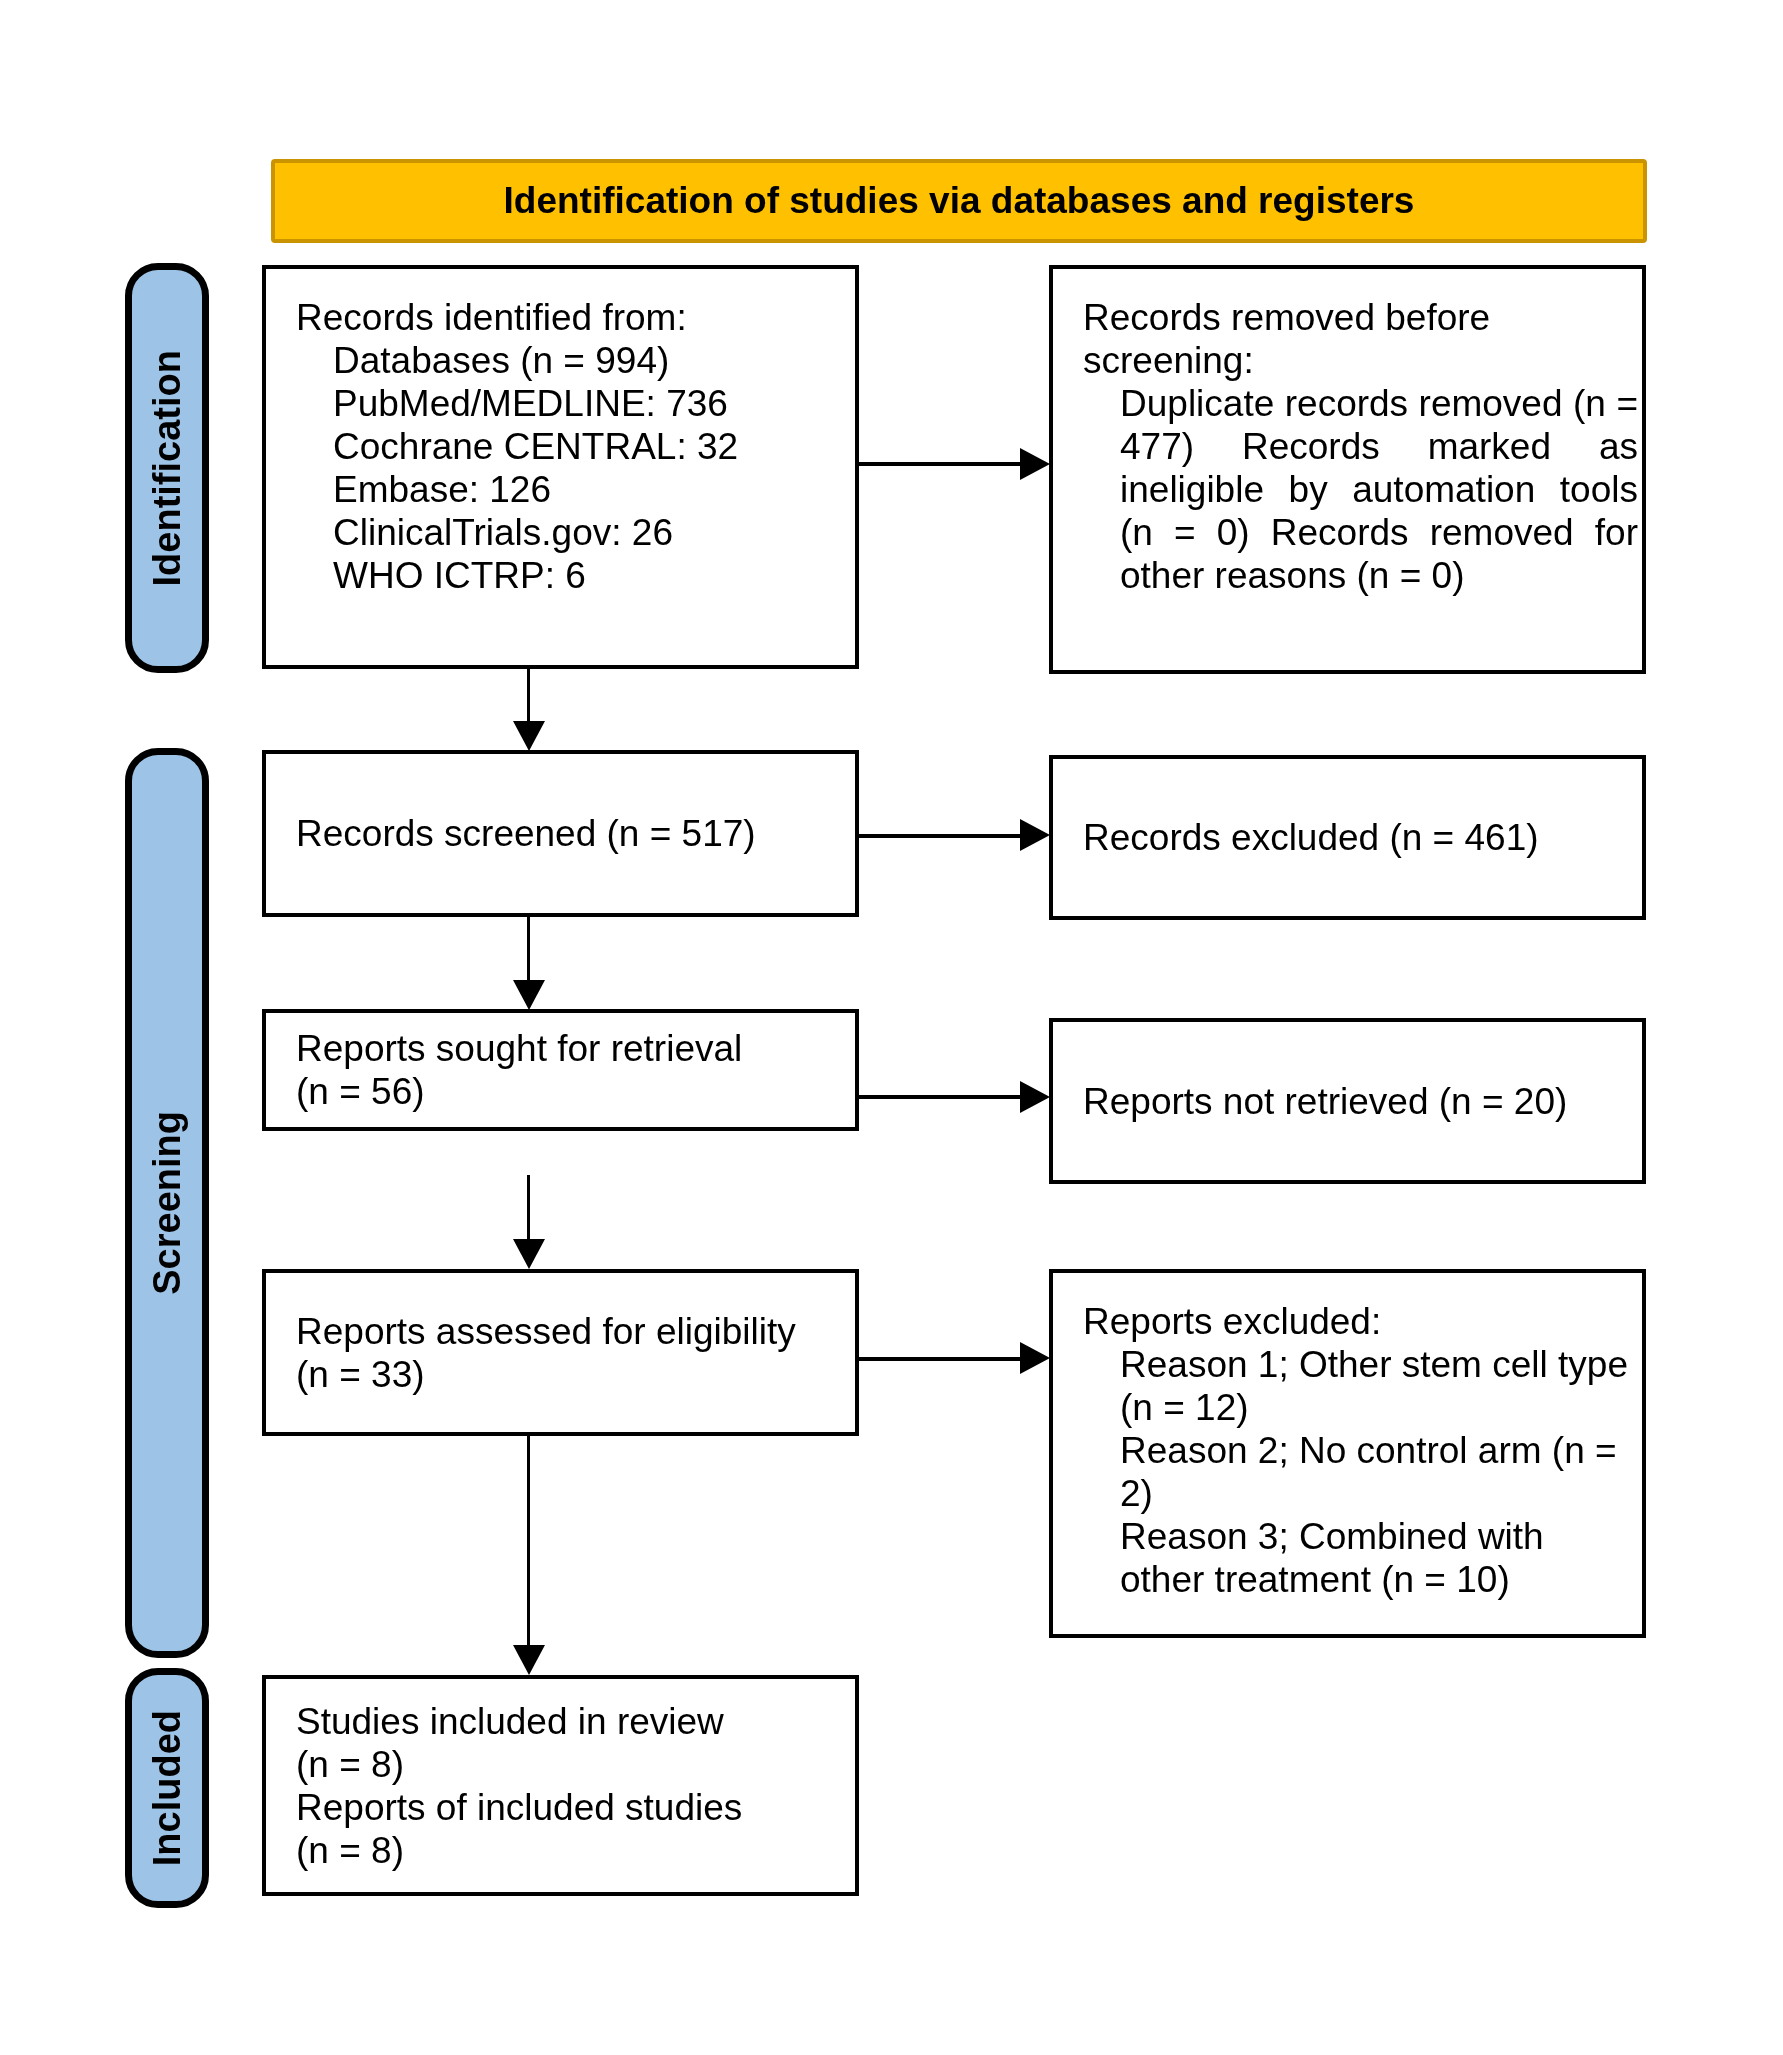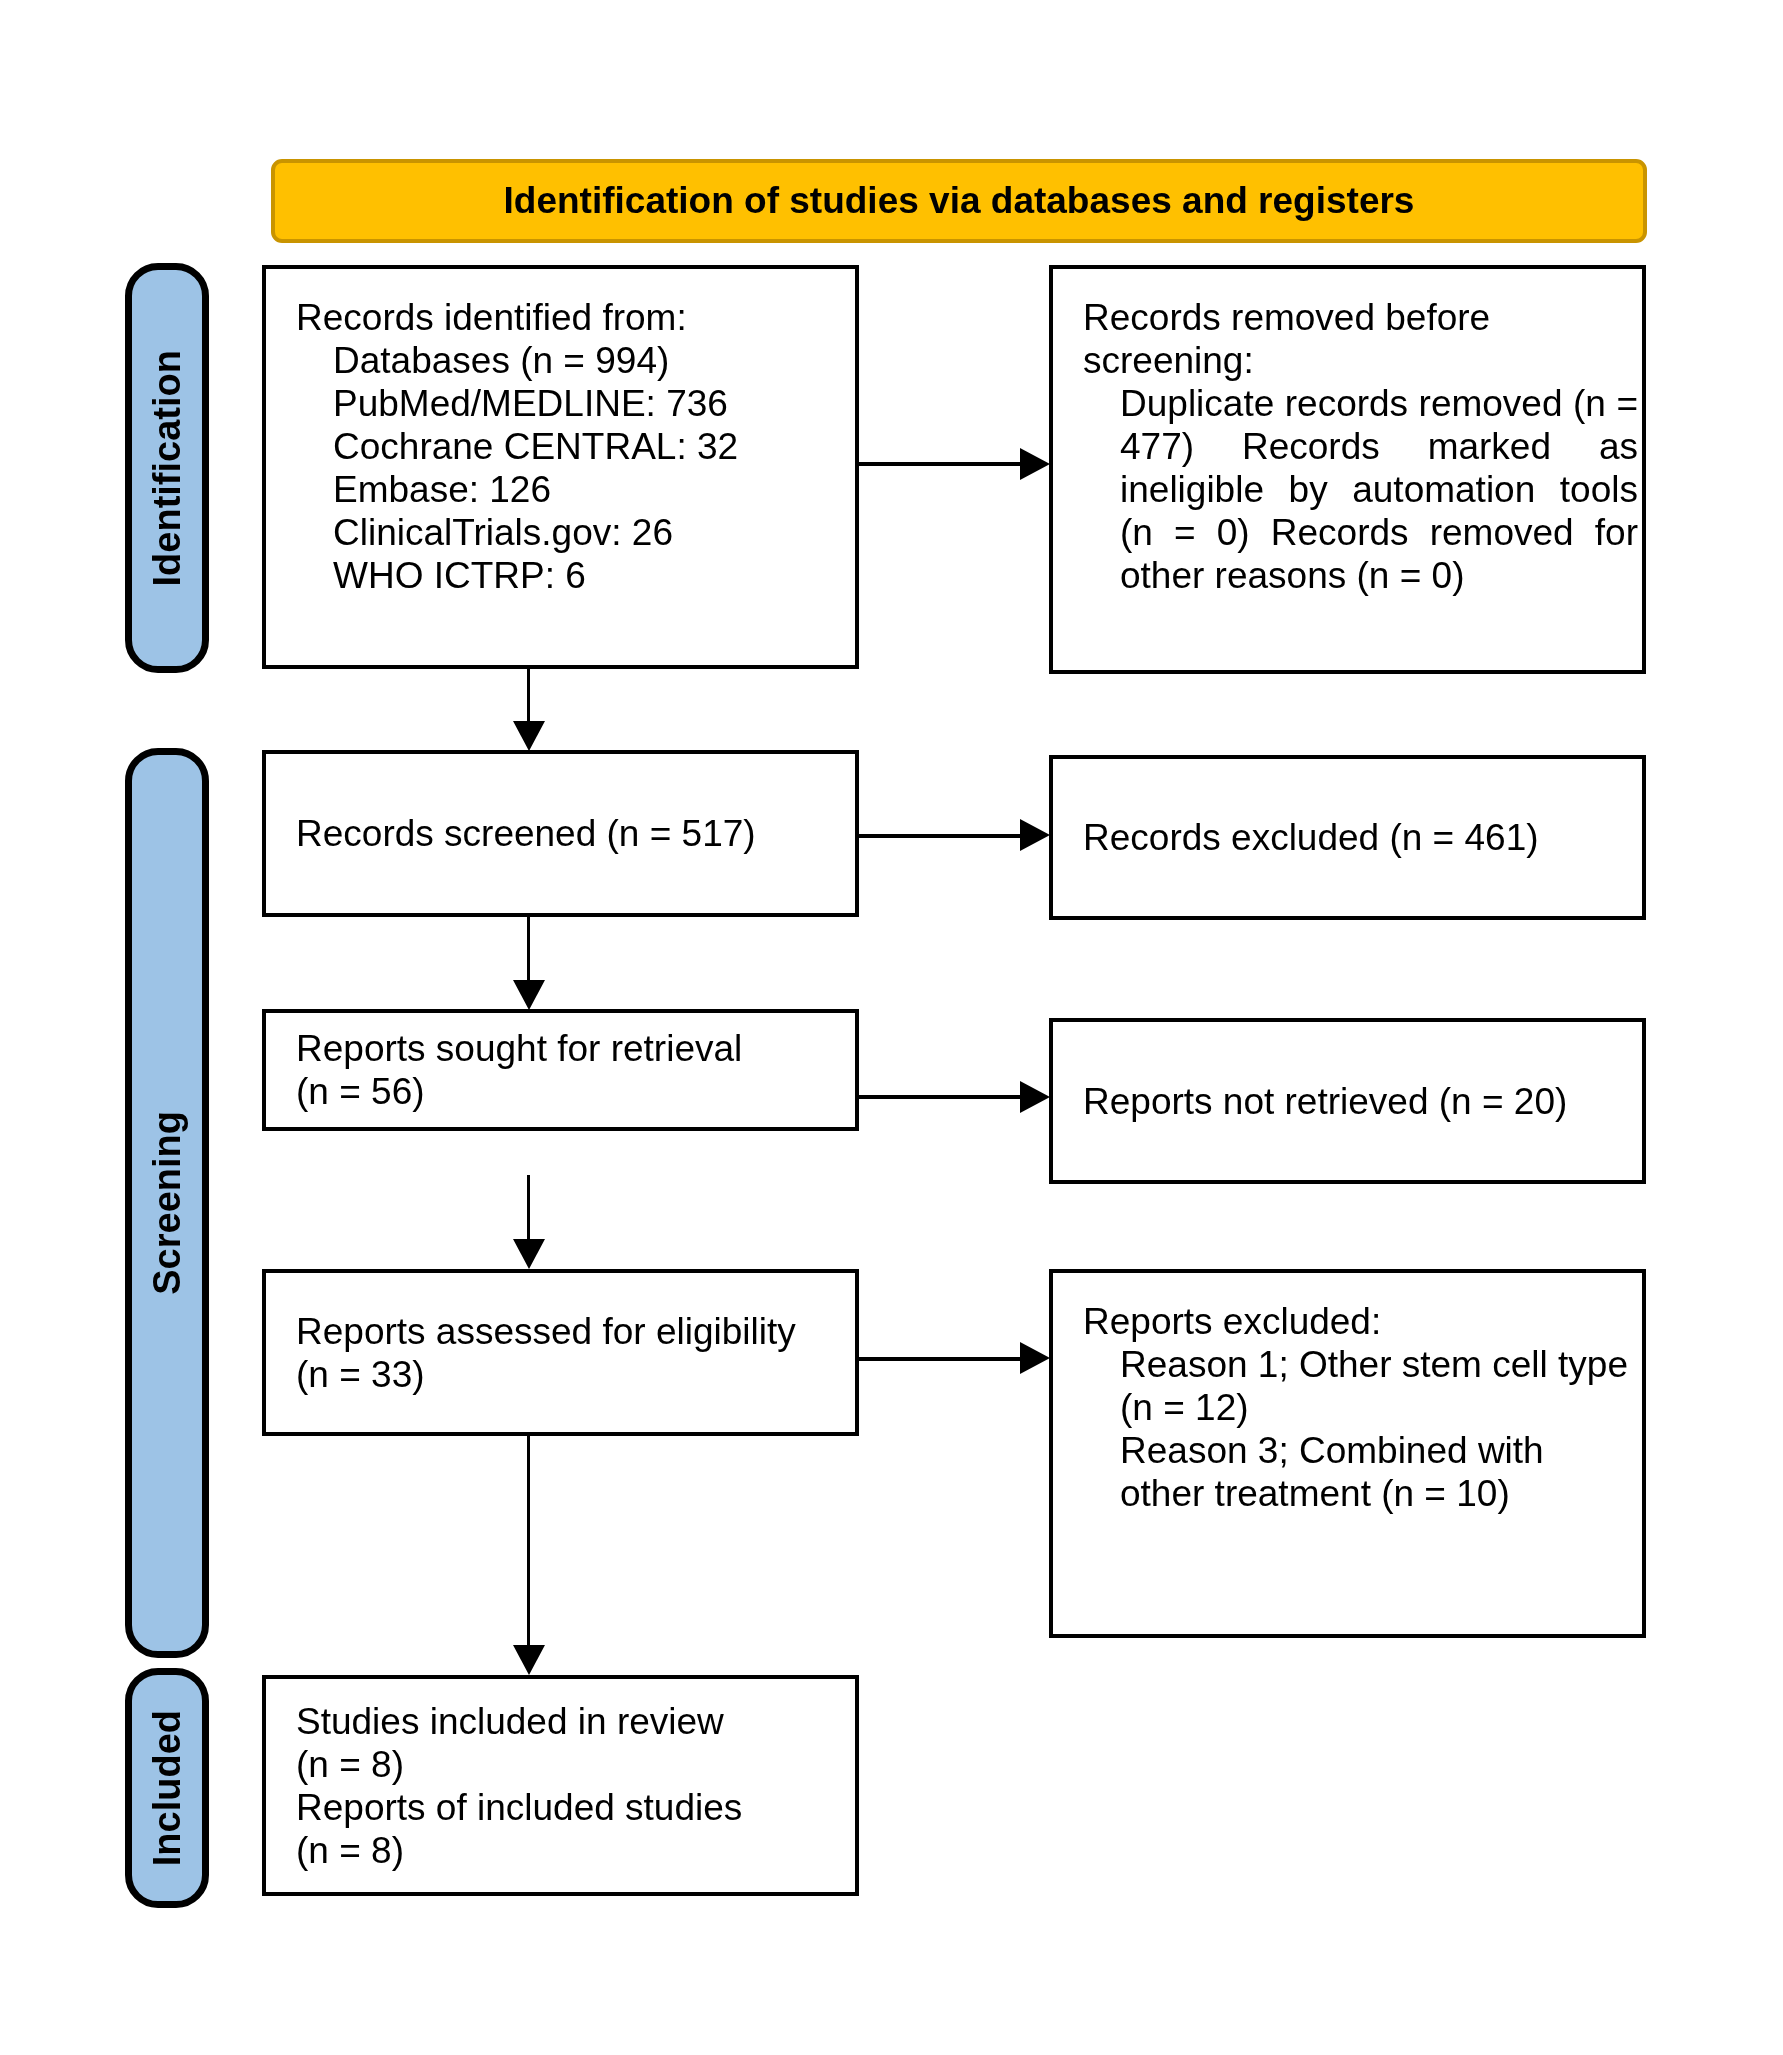--- a/index.html
+++ b/index.html
@@ -11,21 +11,21 @@
     --text:#000000;
   }
   html,body{margin:0;padding:0;}
   body{
     width:1784px;height:2056px;position:relative;background:#ffffff;
     font-family:"Liberation Sans", sans-serif;color:var(--text);
   }
   .banner{
     position:absolute;left:271px;top:159px;width:1376px;height:84px;
     background:var(--banner-fill);border:4.8px solid var(--banner-border);
-    border-radius:11px;box-sizing:border-box;
+    border-radius:4px;box-sizing:border-box;
     display:flex;align-items:center;justify-content:center;
     font-weight:700;font-size:37px;
   }
   .stage{
     position:absolute;background:var(--stage-fill);
     border:7.7px solid #000;border-radius:33px;box-sizing:border-box;
     display:flex;align-items:center;justify-content:center;
   }
   .vtext{
     writing-mode:vertical-rl;transform:rotate(180deg);
@@ -100,20 +100,21 @@
     <span class="line">Reports not retrieved (n = 20)</span>
   </div>
 
   <div class="box" style="left:262px;top:1269px;width:597px;height:167px;">
     <span class="line">Reports assessed for eligibility</span>
     <span class="line">(n = 33)</span>
   </div>
   <div class="box toppad" style="left:1049px;top:1269px;width:597px;height:369px;">
     <span class="line">Reports excluded:</span>
     <span class="line indent">Reason 1; Other stem cell type (n = 12)</span>
+    <span class="line indent">Reason 2; No control arm (n = 2)</span>
     <span class="line indent">Reason 3; Combined with other treatment (n = 10)</span>
   </div>
 
   <div class="box" style="left:262px;top:1675px;width:597px;height:221px;">
     <span class="line">Studies included in review</span>
     <span class="line">(n = 8)</span>
     <span class="line">Reports of included studies</span>
     <span class="line">(n = 8)</span>
   </div>
 

